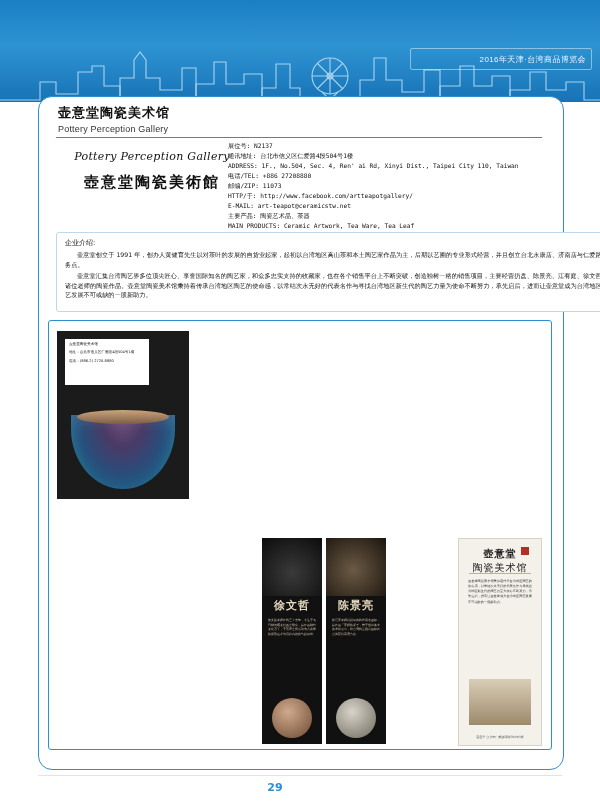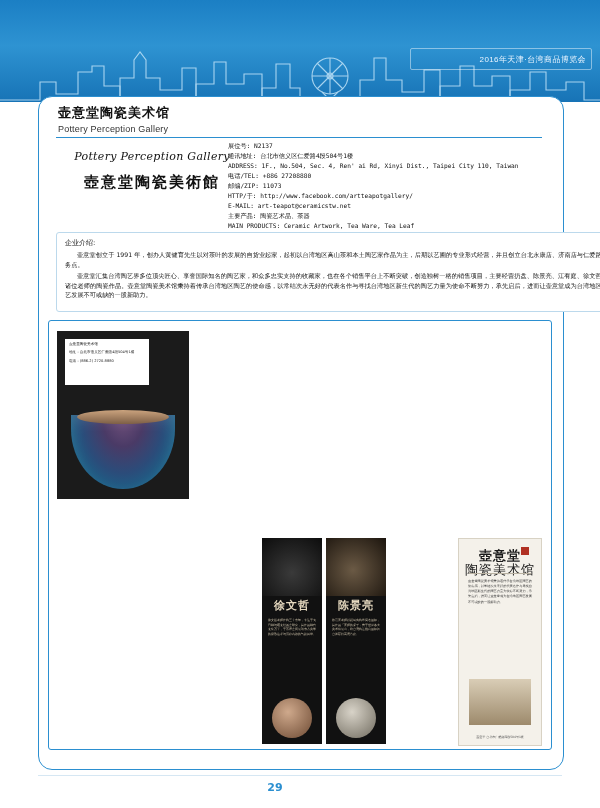--- a/index.html
+++ b/index.html
@@ -205,29 +205,29 @@
   .s1 .photo{background:radial-gradient(circle at 40% 35%,#cfa98c,#6d4a33);}
   .s2 .photo{background:radial-gradient(circle at 40% 35%,#d8d3c8,#6f6a5e);}
   .s3 .photo{background:radial-gradient(circle at 40% 35%,#caa188,#54331f);}
   
   .card-right{
     position:absolute;left:458px;top:538px;width:82px;height:206px;
     background:#f4f1ea;border:1px solid #d8d2c4;overflow:hidden;
   }
   .card-right .cr-logo{
     position:absolute;left:0;top:8px;width:100%;text-align:center;
-    font-family:"DejaVu Sans", sans-serif;font-size:13px;font-weight:bold;color:#1a1a1a;
+    font-family:"DejaVu Sans", sans-serif;font-size:10px;font-weight:bold;color:#1a1a1a;
     letter-spacing:1px;
   }
   .card-right .cr-seal{
     position:absolute;right:12px;top:8px;width:8px;height:8px;background:#b03023;
   }
   .card-right .cr-sub{
     position:absolute;left:0;top:22px;width:100%;text-align:center;
-    font-family:"DejaVu Sans", sans-serif;font-size:13px;color:#1a1a1a;letter-spacing:1px;
+    font-family:"DejaVu Sans", sans-serif;font-size:10px;color:#1a1a1a;letter-spacing:1px;
   }
   .card-right .cr-rule{
     position:absolute;left:10px;top:34px;width:62px;height:1px;background:#b9b2a2;
   }
   .card-right .cr-txt{
     position:absolute;left:9px;top:40px;width:64px;
     font-family:"DejaVu Sans", sans-serif;font-size:3.2px;line-height:1.6;color:#3a3a3a;
     text-align:justify;
   }
   .card-right .cr-photo{

